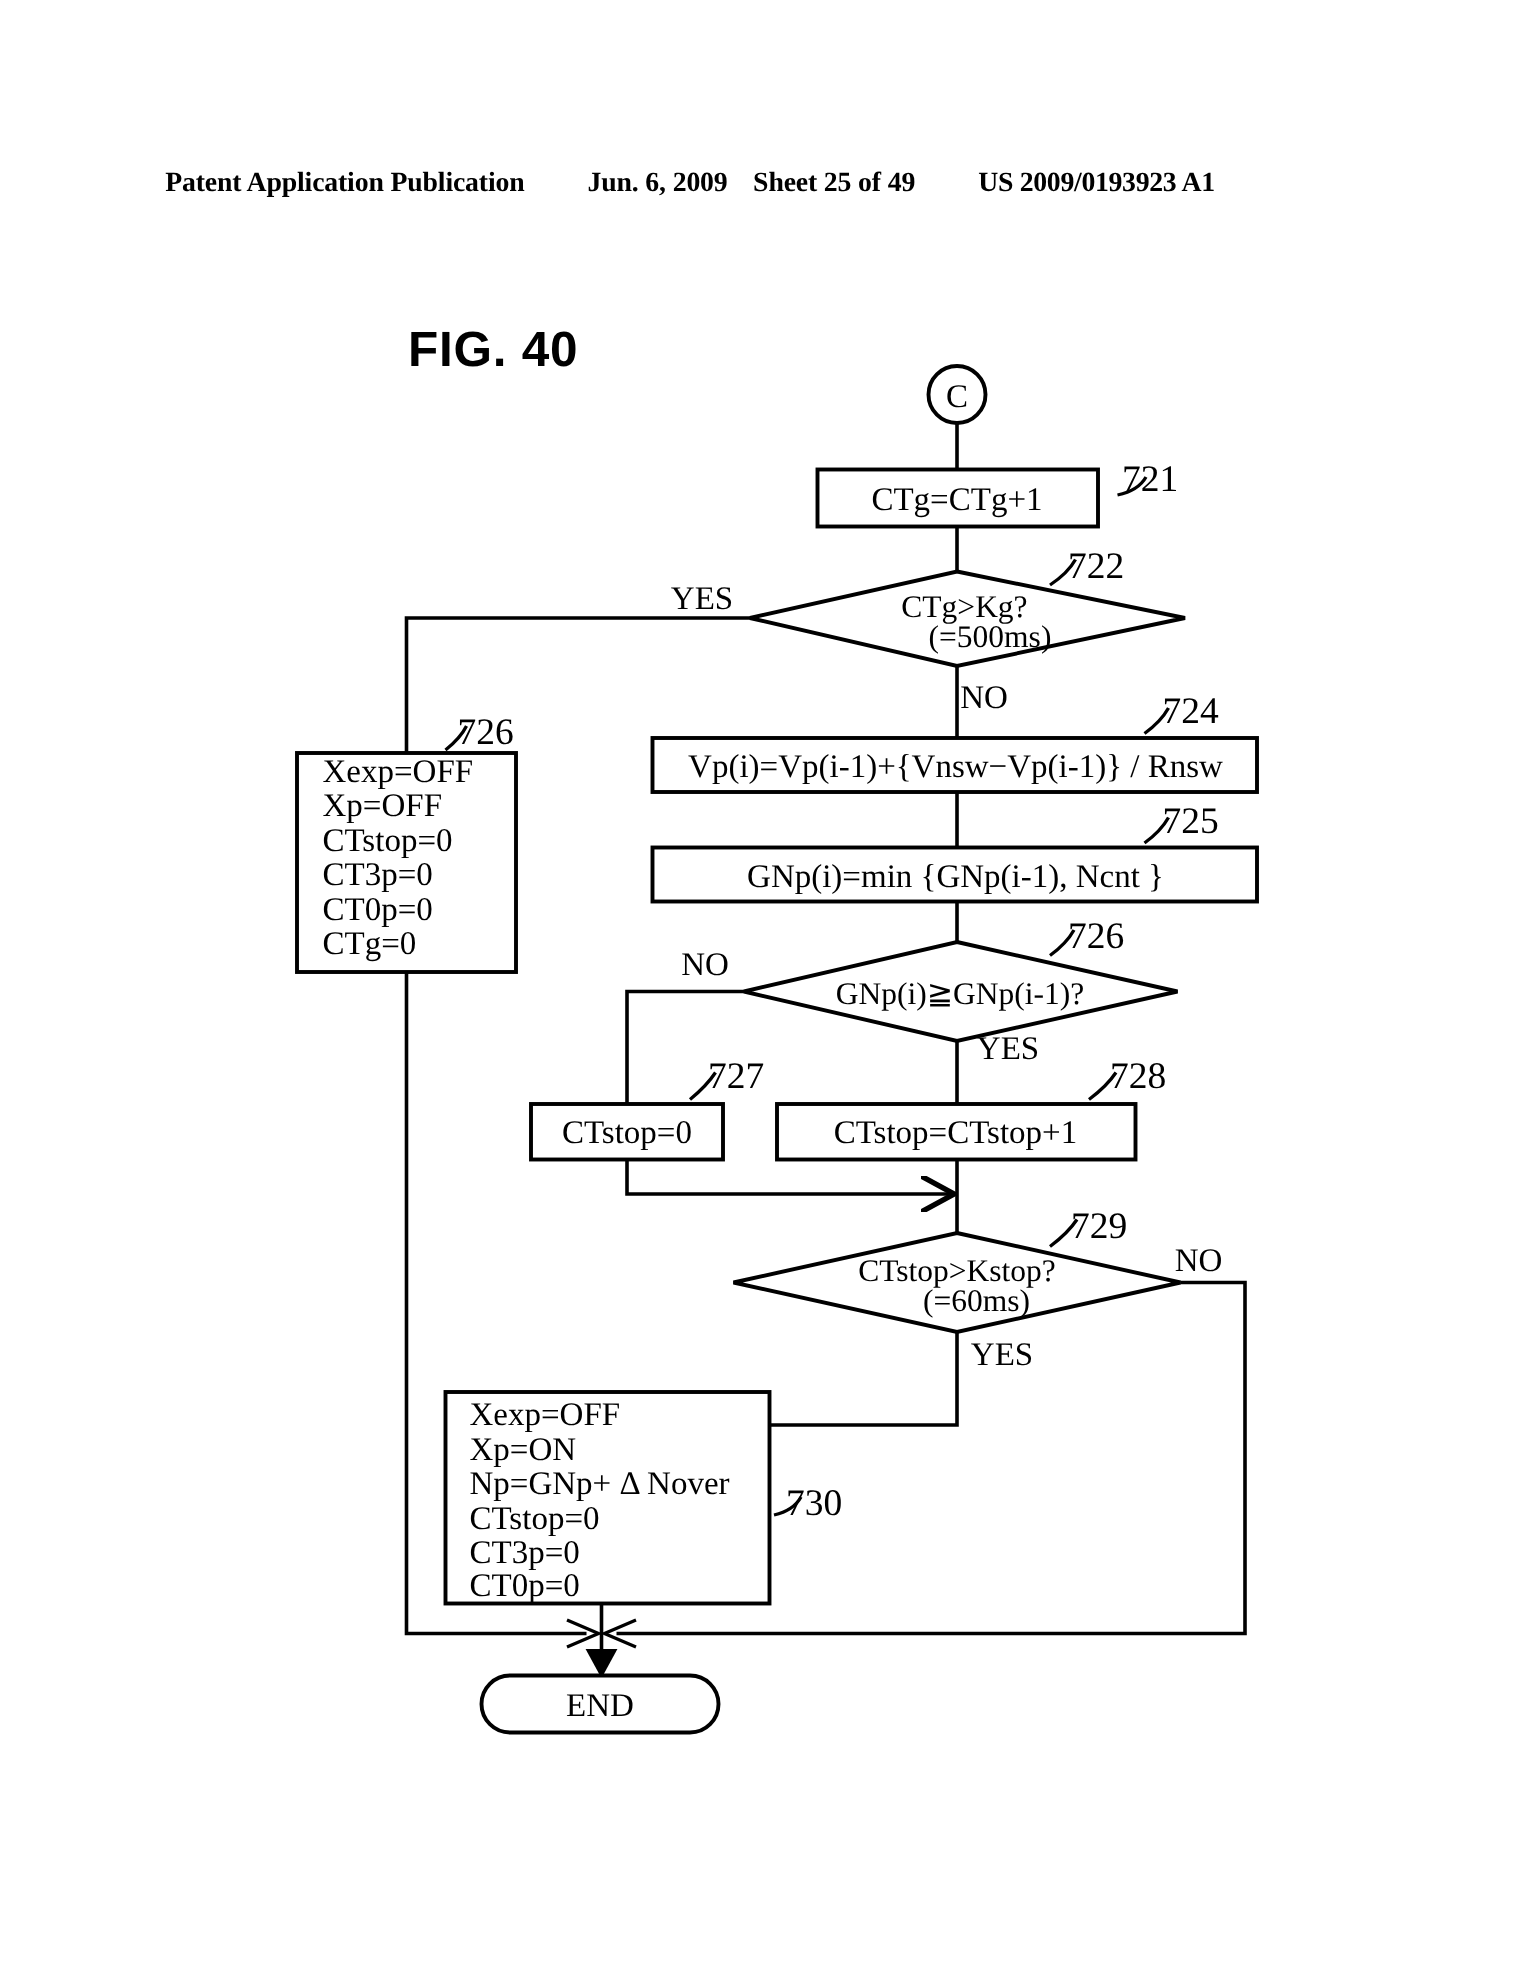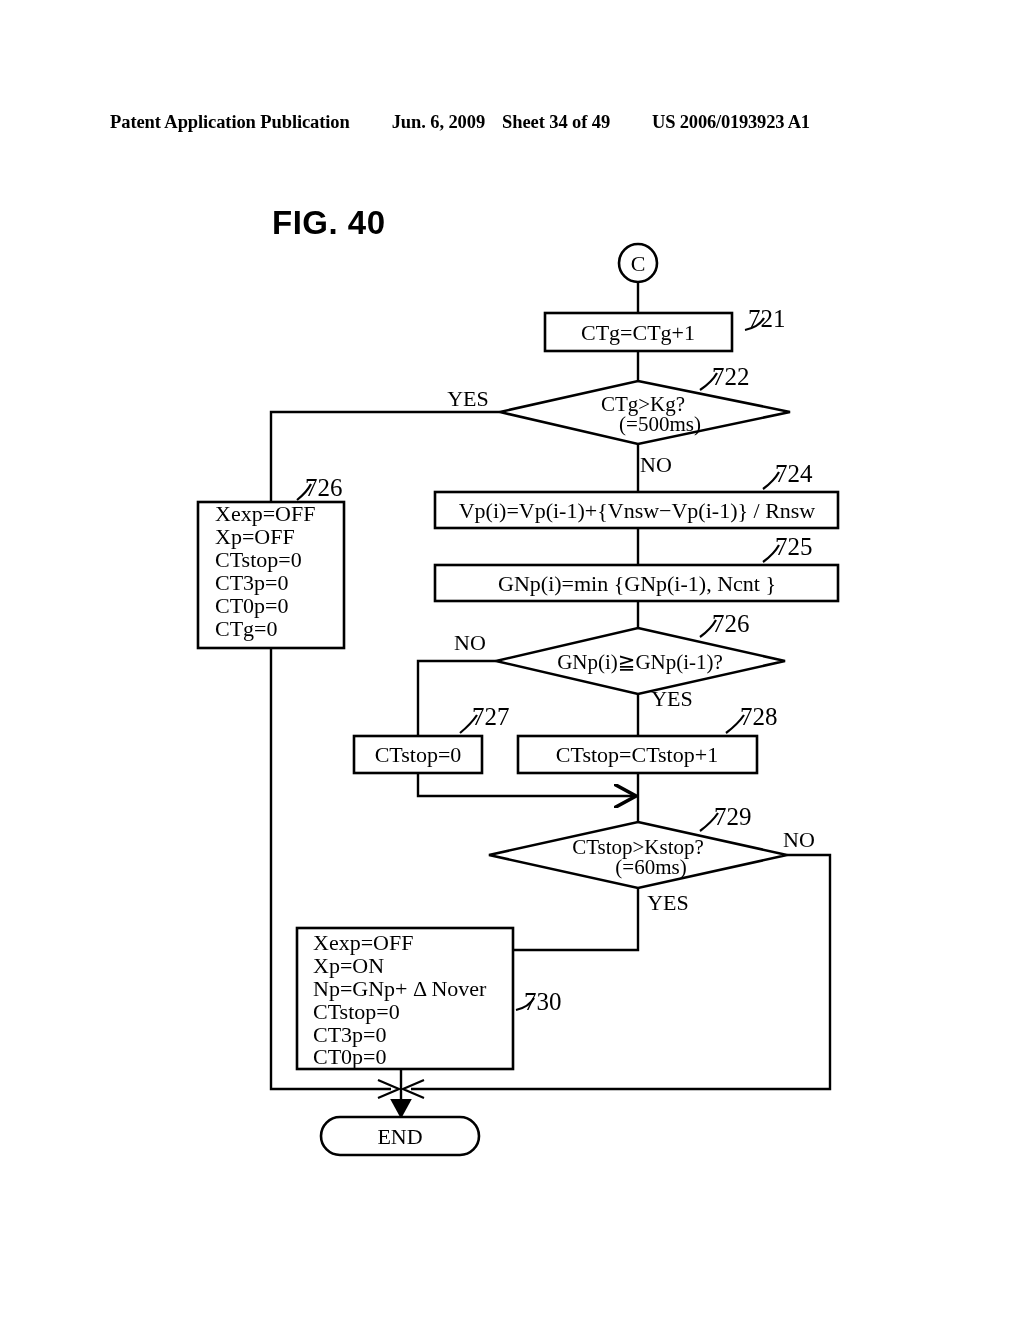--- a/index.html
+++ b/index.html
@@ -35,21 +35,21 @@
   }
   #page-header .hdr-pub { margin-right: 42px; }
   #page-header .hdr-date { margin-right: 17px; }
   #page-header .hdr-sheet { margin-right: 42px; }
   #page-header .hdr-patno { letter-spacing: -0.2px; }
 
   
   #fig-title {
     position: absolute;
     left: 272px;
-    top: 204px;
+    top: 214px;
     font-family: "Liberation Sans", sans-serif;
     font-weight: bold;
     font-size: 33px;
     letter-spacing: 0.5px;
   }
 
   
   #flow-canvas {
     position: absolute;
     left: 0;
@@ -96,22 +96,22 @@
     font-size: 22px;
     text-anchor: middle;
   }
 </style>
 </head>
 <body>
 
 <div id="page-header">
   <span class="hdr-pub">Patent Application Publication</span>
   <span class="hdr-date">Jun. 6, 2009</span>
-  <span class="hdr-sheet">Sheet 34 of 49</span>
-  <span class="hdr-patno">US 2006/0193923 A1</span>
+  <span class="hdr-sheet">Sheet 25 of 49</span>
+  <span class="hdr-patno">US 2009/0193923 A1</span>
 </div>
 
 <div id="fig-title">FIG. 40</div>
 
 <svg id="flow-canvas" viewBox="0 0 1024 1320" xmlns="http://www.w3.org/2000/svg">
 
   <defs>
     <marker id="arrow" viewBox="0 0 12 12" refX="10" refY="6" markerWidth="9" markerHeight="9" orient="auto-start-reverse">
       <path d="M 0 0 L 11 6 L 0 12 z" fill="#000000"></path>
     </marker>

